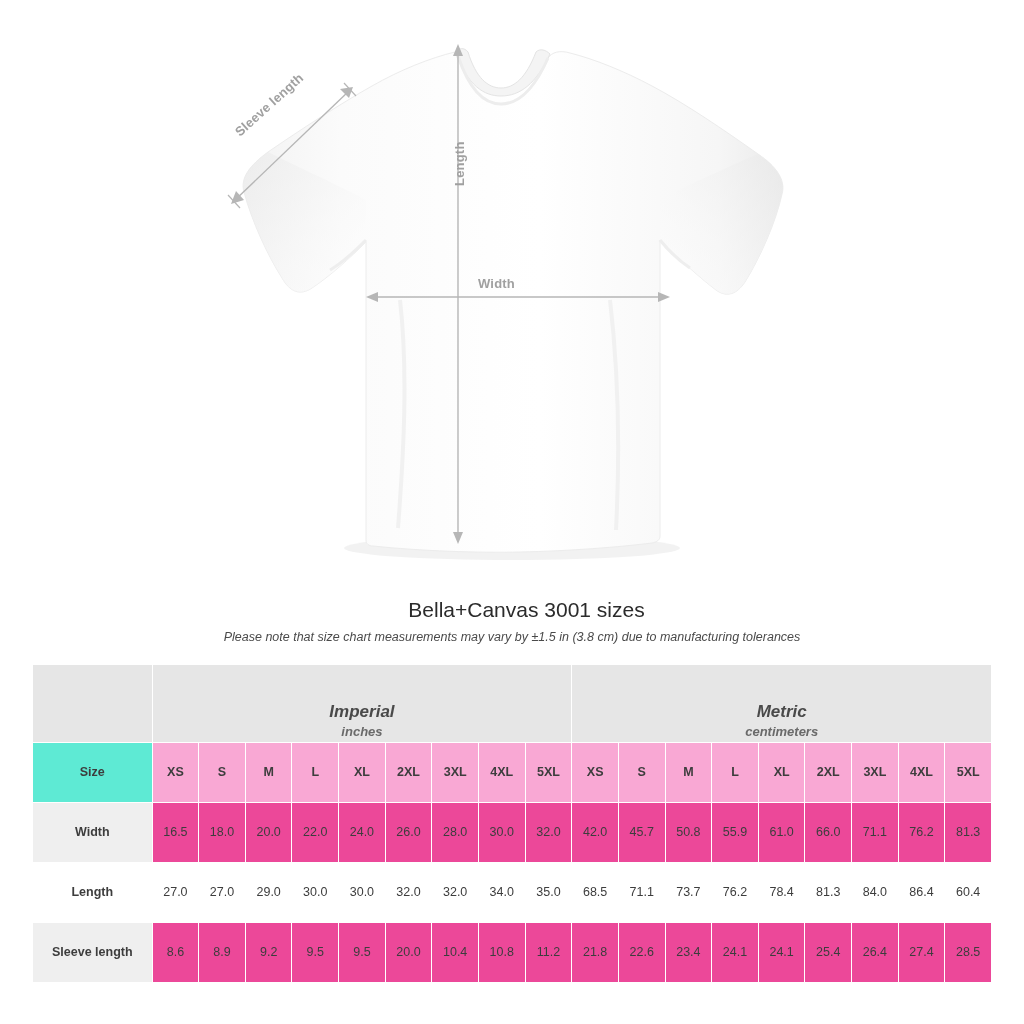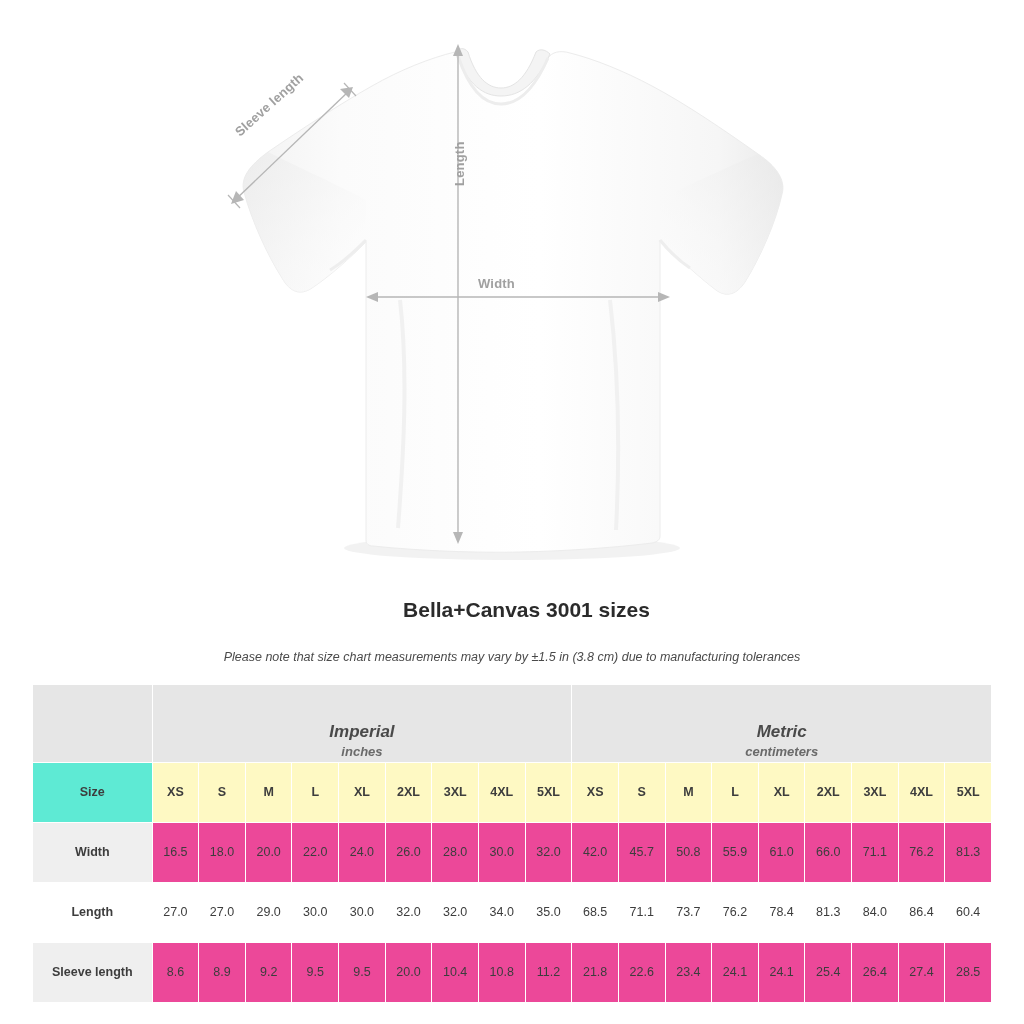--- a/index.html
+++ b/index.html
@@ -63,30 +63,30 @@
     top: 276px;
   }
 
   
   .title-block {
     text-align: center;
     margin-top: 18px;
   }
   .chart-title {
     font-size: 21px;
-    font-weight: bold;
+    font-weight: normal;
     color: #2b2b2b;
     margin: 4px;
     padding-left: 29px;
   }
   .chart-note {
     font-size: 12.5px;
     font-style: italic;
     color: #4a4a4a;
-    margin: 28px 0 0 0;
+    margin: 8px 0 0 0;
   }
 
   
   .table-wrap {
     margin: 20px auto 0 auto;
     width: 960px;
   }
   table.size-table {
     border-collapse: collapse;
     width: 100%;
@@ -125,21 +125,21 @@
 
   .row-header-cell {
     background: #ffffff;
     font-weight: bold;
     font-size: 13px;
     color: #3a3a3a;
   }
   .row-header-cell.alt { background: #efefef; }
 
   .head-row th {
-    background: #fef9c3;
+    background: #f9a8d4;
     font-weight: bold;
     font-size: 12.5px;
     color: #3a3a3a;
   }
   .head-row th.corner {
     background: #5eead4;
   }
 
   tr.alt-row td { background: #ec4899; }
   tr.plain-row td { background: #ffffff; }

